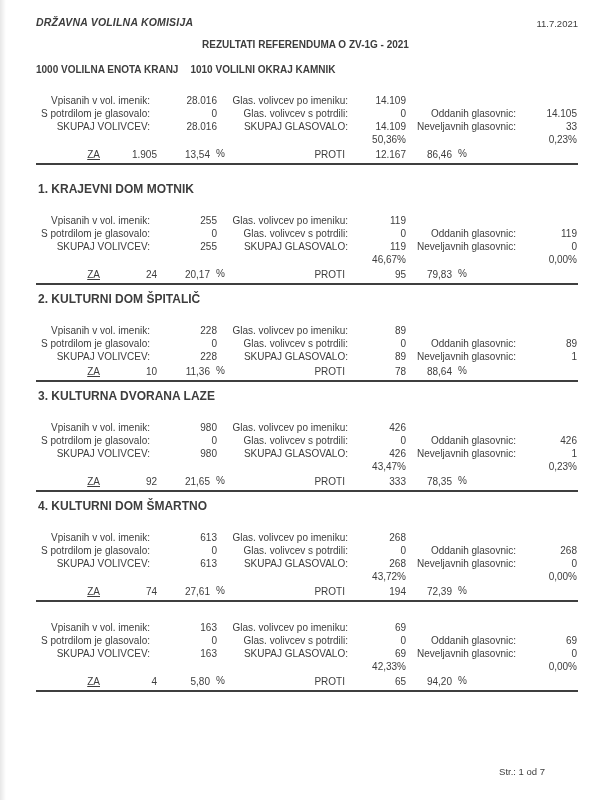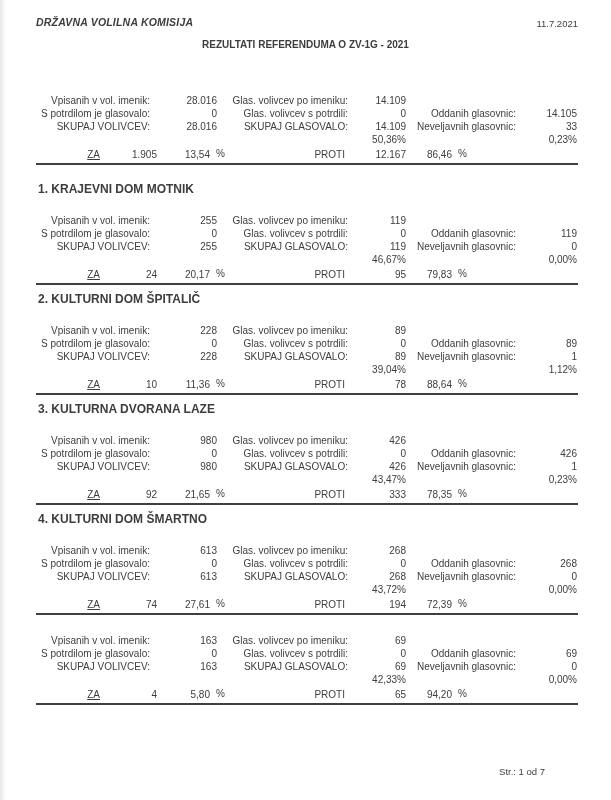--- a/index.html
+++ b/index.html
@@ -44,20 +44,23 @@
   .footer { position:absolute; top:766px; left:453px; width:92px; text-align:right; font-size:9.5px; }
 </style>
 </head>
 <body>
 
 <div class="page">
   <div class="scan-edge"></div>
   <div class="org">DRŽAVNA VOLILNA KOMISIJA</div>
   <div class="date">11.7.2021</div>
   <div class="doc-title">REZULTATI REFERENDUMA O ZV-1G - 2021</div>
+  <div class="unit-line">
+    <span>1000 VOLILNA ENOTA KRANJ</span><span class="district">1010 VOLILNI OKRAJ KAMNIK</span>
+  </div>
 
   <div id="blocks" class="blocks">
   <div class="block no-title">
 
     <div class="row r1">
       <span class="c lbl1">Vpisanih v vol. imenik:</span>
       <span class="c val1">28.016</span>
       <span class="c lbl2">Glas. volivcev po imeniku:</span>
       <span class="c val2">14.109</span>
     </div>
@@ -152,24 +155,20 @@
       <span class="c val3">89</span>
     </div>
     <div class="row">
       <span class="c lbl1">SKUPAJ VOLIVCEV:</span>
       <span class="c val1">228</span>
       <span class="c lbl2">SKUPAJ GLASOVALO:</span>
       <span class="c val2">89</span>
       <span class="c lbl3">Neveljavnih glasovnic:</span>
       <span class="c val3">1</span>
     </div>
-    <div class="row">
-      <span class="c val2">39,04%</span>
-      <span class="c val3">1,12%</span>
-    </div>
     <div class="row za-row">
       <span class="c za-lbl">ZA</span>
       <span class="c za-count">10</span>
       <span class="c za-pct">11,36</span>
       <span class="c za-sign">%</span>
       <span class="c proti-lbl">PROTI</span>
       <span class="c proti-count">78</span>
       <span class="c proti-pct">88,64</span>
       <span class="c proti-sign">%</span>
     </div>

